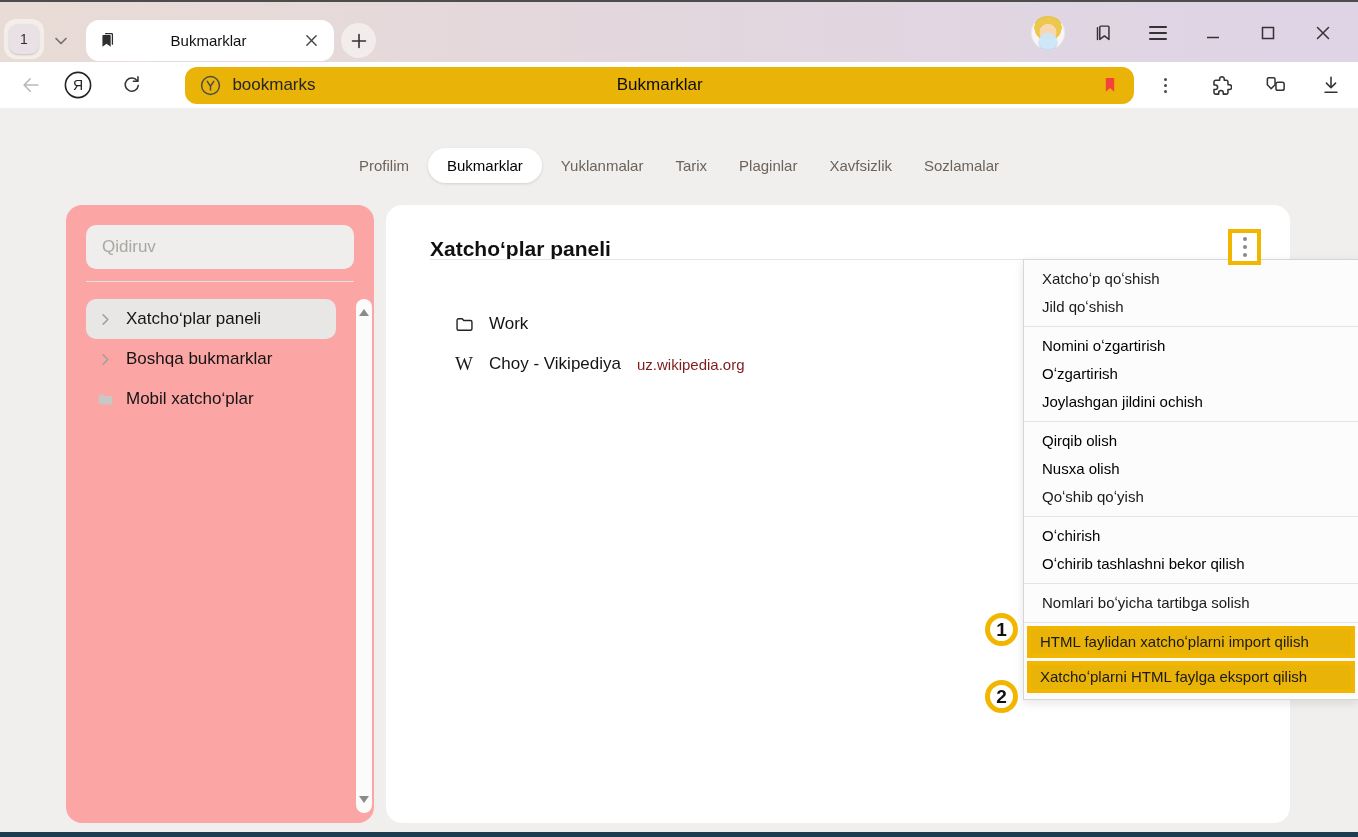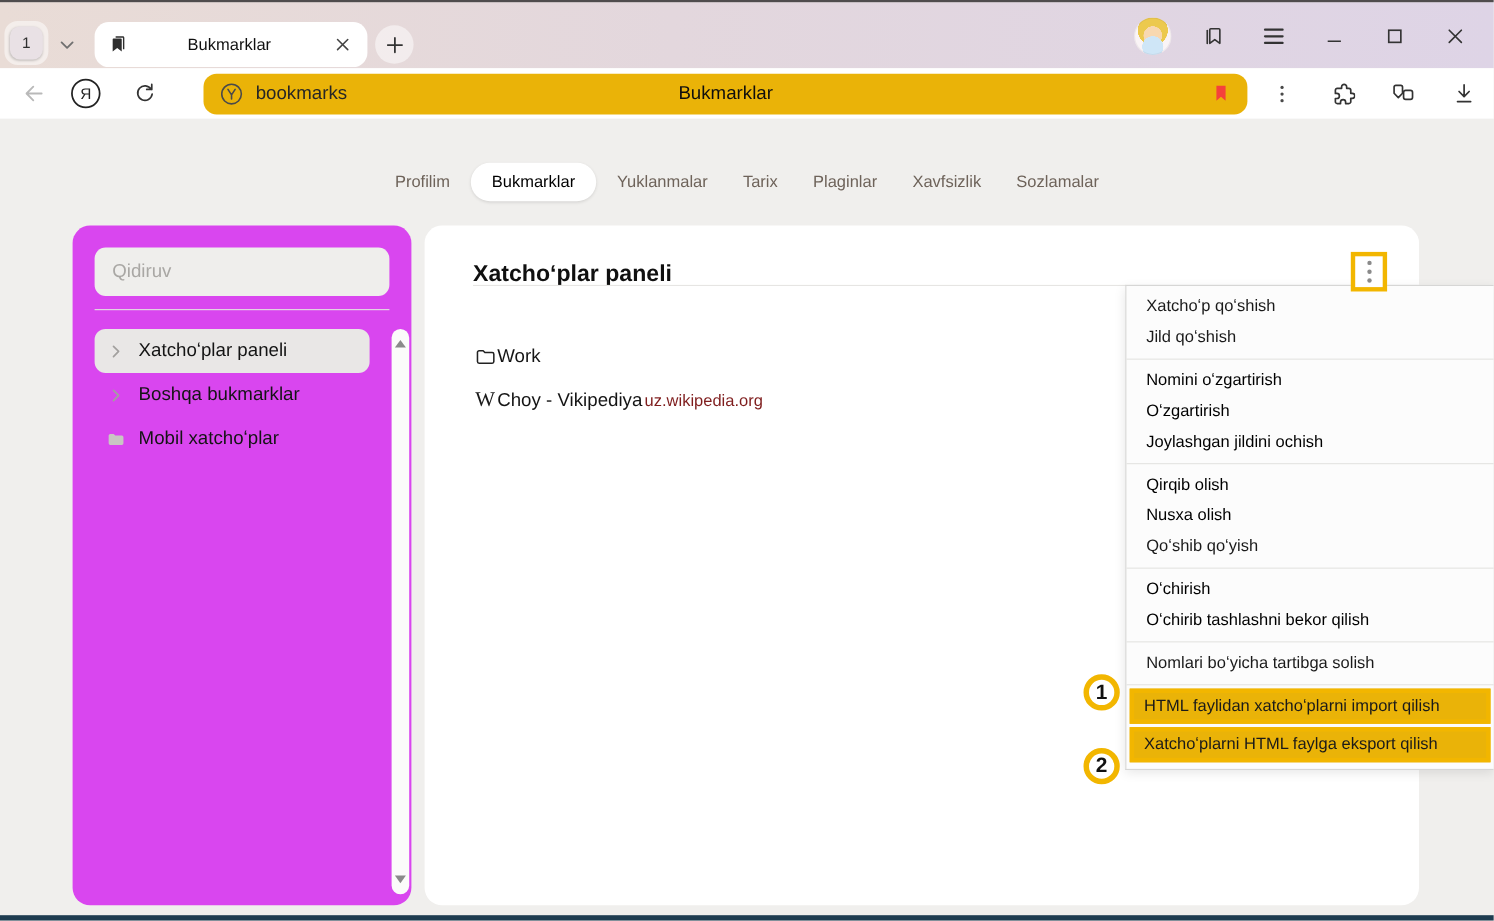--- a/index.html
+++ b/index.html
@@ -54,21 +54,21 @@
 
   
   .content-bg { position:absolute; left:0; top:108px; width:1358px; height:724px; background:#f0efed; }
   .bottom-bar { position:absolute; left:0; bottom:0; width:1358px; height:5px; background:#1e3c50; }
 
   .nav-tabs { position:absolute; left:0; top:148px; width:1358px; display:flex; justify-content:center; gap:6px; align-items:center; }
   .nav-tab { padding:9px 13px; font-size:15px; color:#6e635a; border-radius:18px; cursor:pointer; white-space:nowrap; }
   .nav-tab.active { background:#fff; color:#000; box-shadow:0 1px 3px rgba(0,0,0,.12); padding:9px 19px; }
 
   
-  .sidebar-card { position:absolute; left:66px; top:205px; width:308px; height:618px; background:#d946ef; border-radius:16px; }
+  .sidebar-card { position:absolute; left:66px; top:205px; width:308px; height:618px; background:#fca5a5; border-radius:16px; }
   .search-input { position:absolute; left:20px; top:20px; width:268px; height:44px; background:#efeeec;
     border:none; border-radius:10px; padding:0 16px; font-size:17px; color:#222; outline:none; font-family:"Liberation Sans",sans-serif; }
   .search-input::placeholder { color:#a9a7a4; }
   .sidebar-divider { position:absolute; left:20px; right:20px; top:76px; height:1px; background:#e3e2e0; }
   .tree { position:absolute; left:20px; top:94px; width:250px; }
   .tree-item { height:40px; display:flex; align-items:center; gap:10px; padding:0 8px; border-radius:10px;
     font-size:17px; color:#141414; cursor:pointer; }
   .tree-item.selected { background:#e9e7e6; }
   .tree-item .ticon { width:22px; display:flex; align-items:center; justify-content:center; }
   .side-scrollbar { position:absolute; right:2px; top:94px; bottom:10px; width:16px; background:#fbfbfa; border-radius:8px; }
@@ -78,21 +78,21 @@
     border-left:5px solid transparent; border-right:5px solid transparent; border-top:7px solid #8a8a8a; }
 
   
   .main-card { position:absolute; left:386px; top:205px; width:904px; height:618px; background:#fff; border-radius:16px; }
   .panel-title { position:absolute; left:44px; top:32px; font-size:21px; font-weight:700; color:#101010; }
   .panel-dots-box { position:absolute; left:842px; top:24px; width:33px; height:36px;
     border:4px solid var(--highlight,#F2B600); background:#fff; display:flex; align-items:center; justify-content:center; z-index:50; cursor:pointer; }
   .panel-dots-box .dots-v i { background:#8a8a8a; width:4px; height:4px; gap:4px; }
   .panel-divider { position:absolute; left:44px; right:0; top:54px; height:1px; background:#e6e5e3; }
   .bm-list { position:absolute; left:44px; top:99px; right:40px; }
-  .bm-row { height:40px; display:flex; align-items:center; font-size:17px; color:#141414; cursor:pointer; }
+  .bm-row { height:40px; display:flex; align-items:center; gap:14px; font-size:17px; color:#141414; cursor:pointer;margin-left:23px; }
   .bm-row .bicon { width:22px; display:flex; align-items:center; justify-content:center; }
   .bm-favicon { font-family:"Liberation Serif", serif; font-size:19px; color:#1a1a1a; }
   .bm-domain { font-size:15px; color:#7f1d1d; margin-left:2px; }
 
   
   .ctx-menu { position:absolute; left:1023px; top:259px; width:335px; background:#fcfcfc;
     border:1px solid #d6d6d5; border-right:none; box-shadow:0 3px 10px rgba(0,0,0,.10); z-index:40; }
   .mgroup { padding:5px 0; }
   .mgroup + .mgroup { border-top:1px solid #e4e4e2; }
   .mi { height:28px; line-height:28px; padding:0 18px; font-size:15px; color:#1a1a1a; white-space:nowrap; cursor:pointer; }

